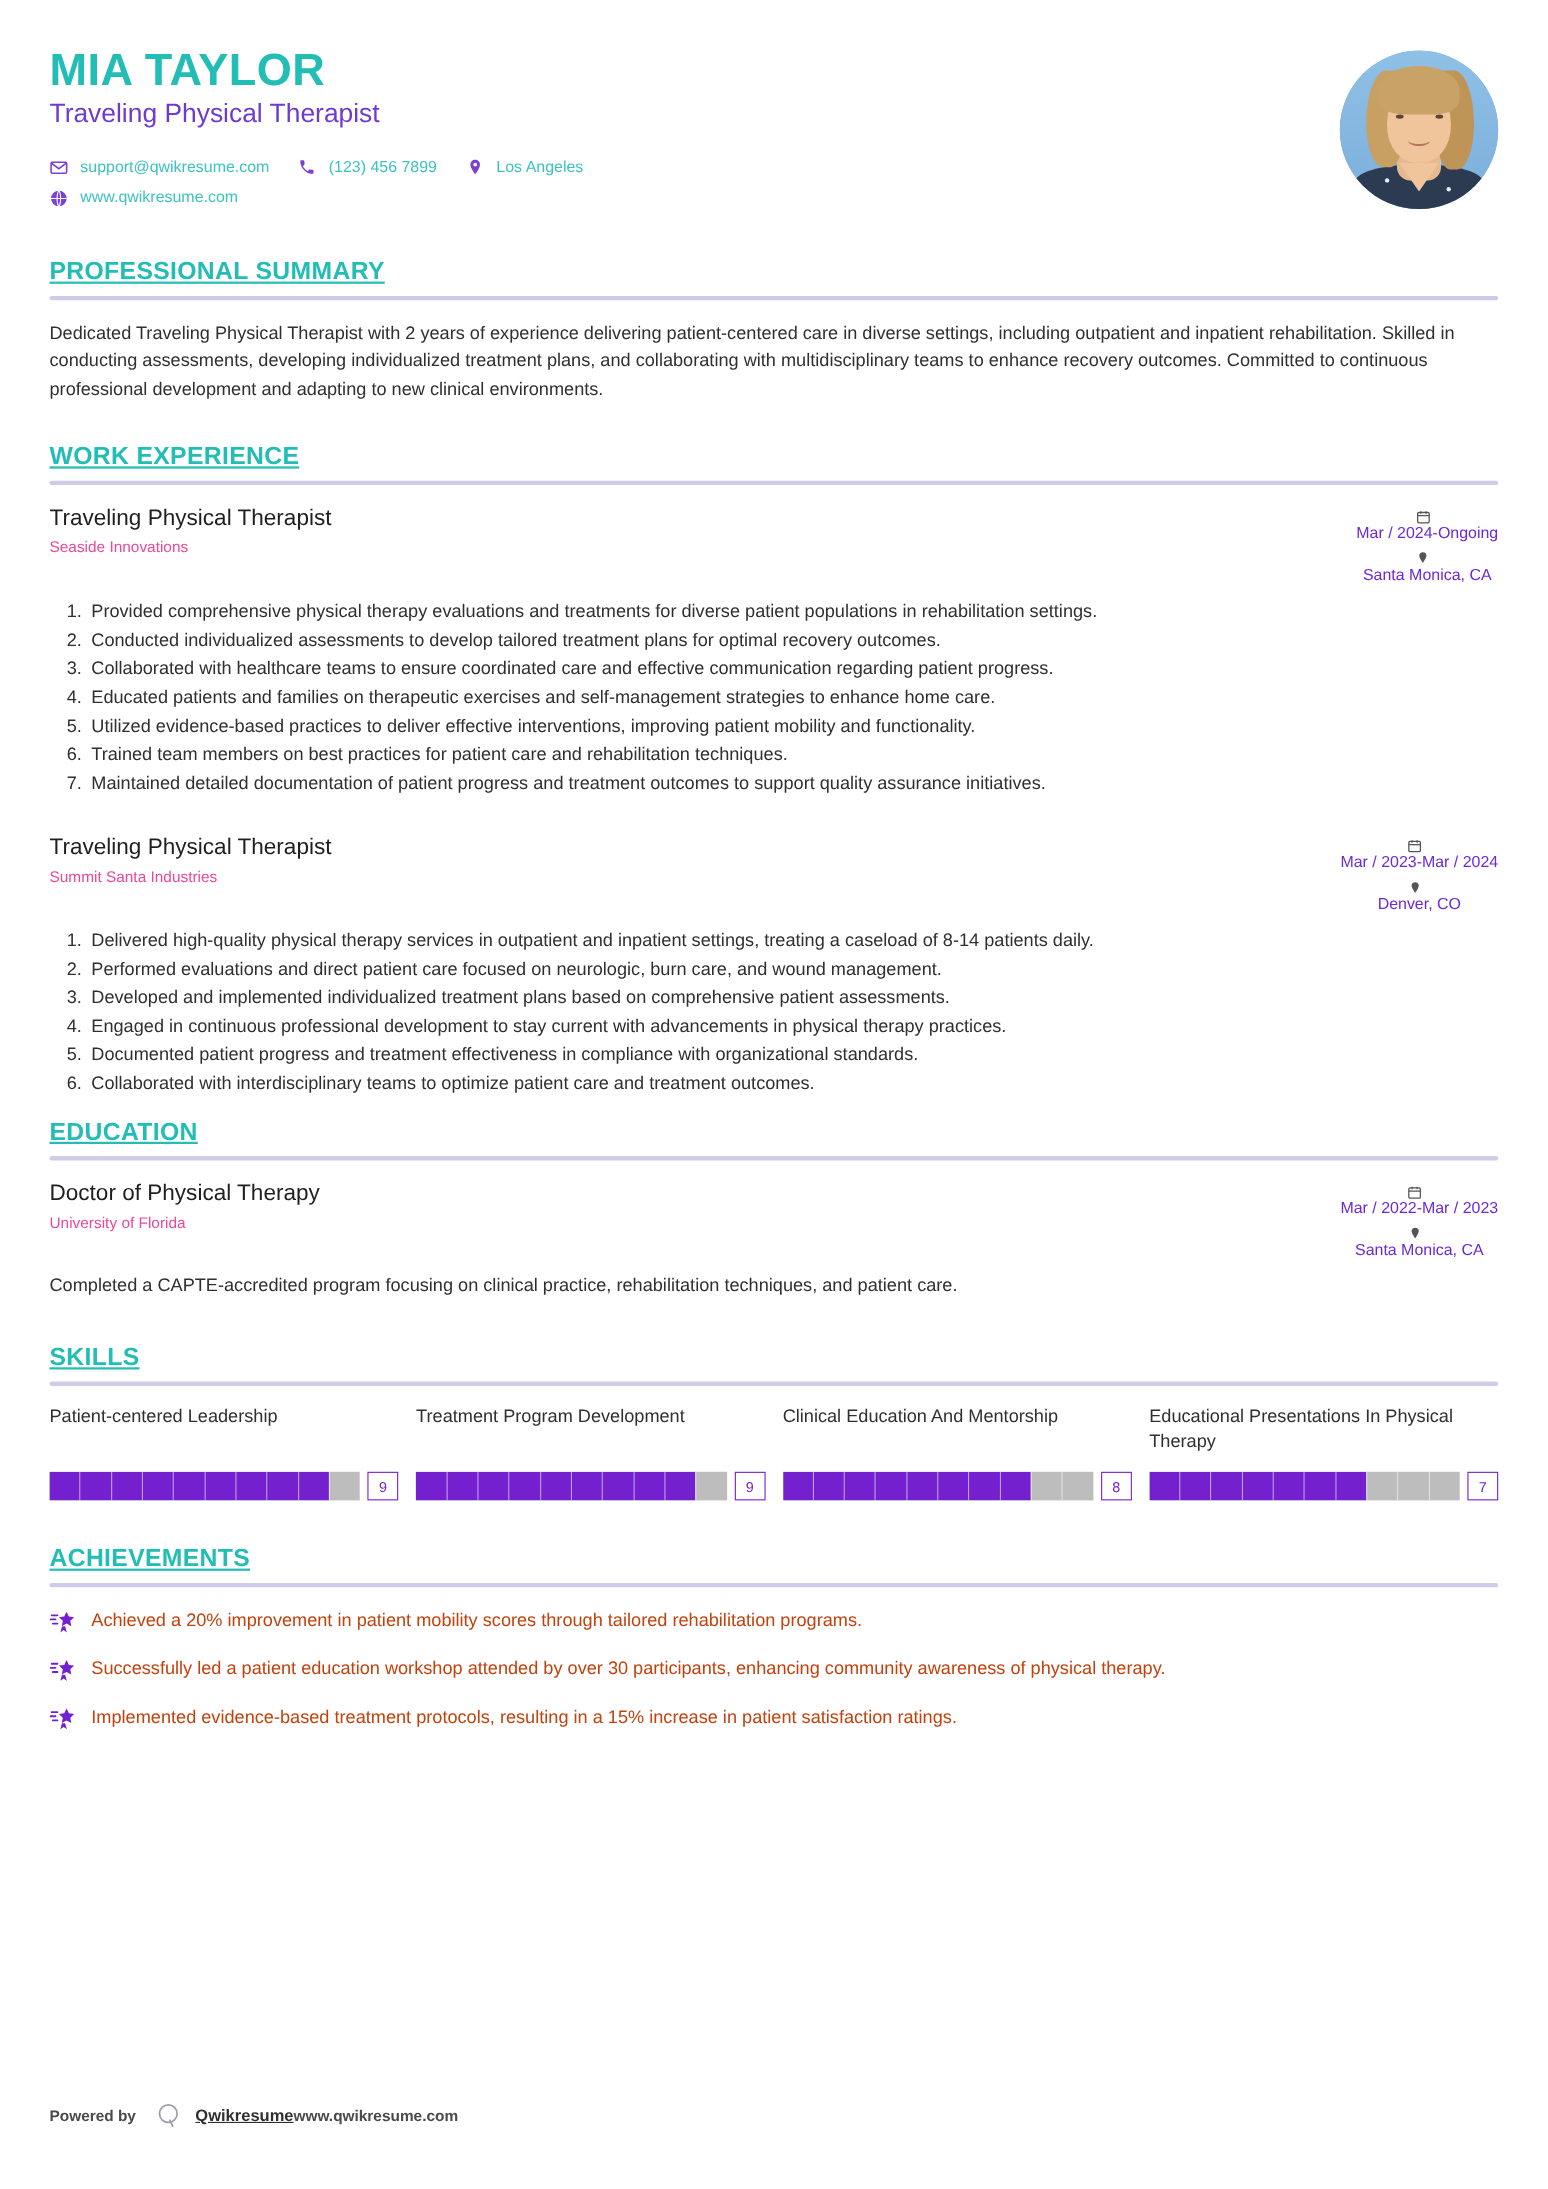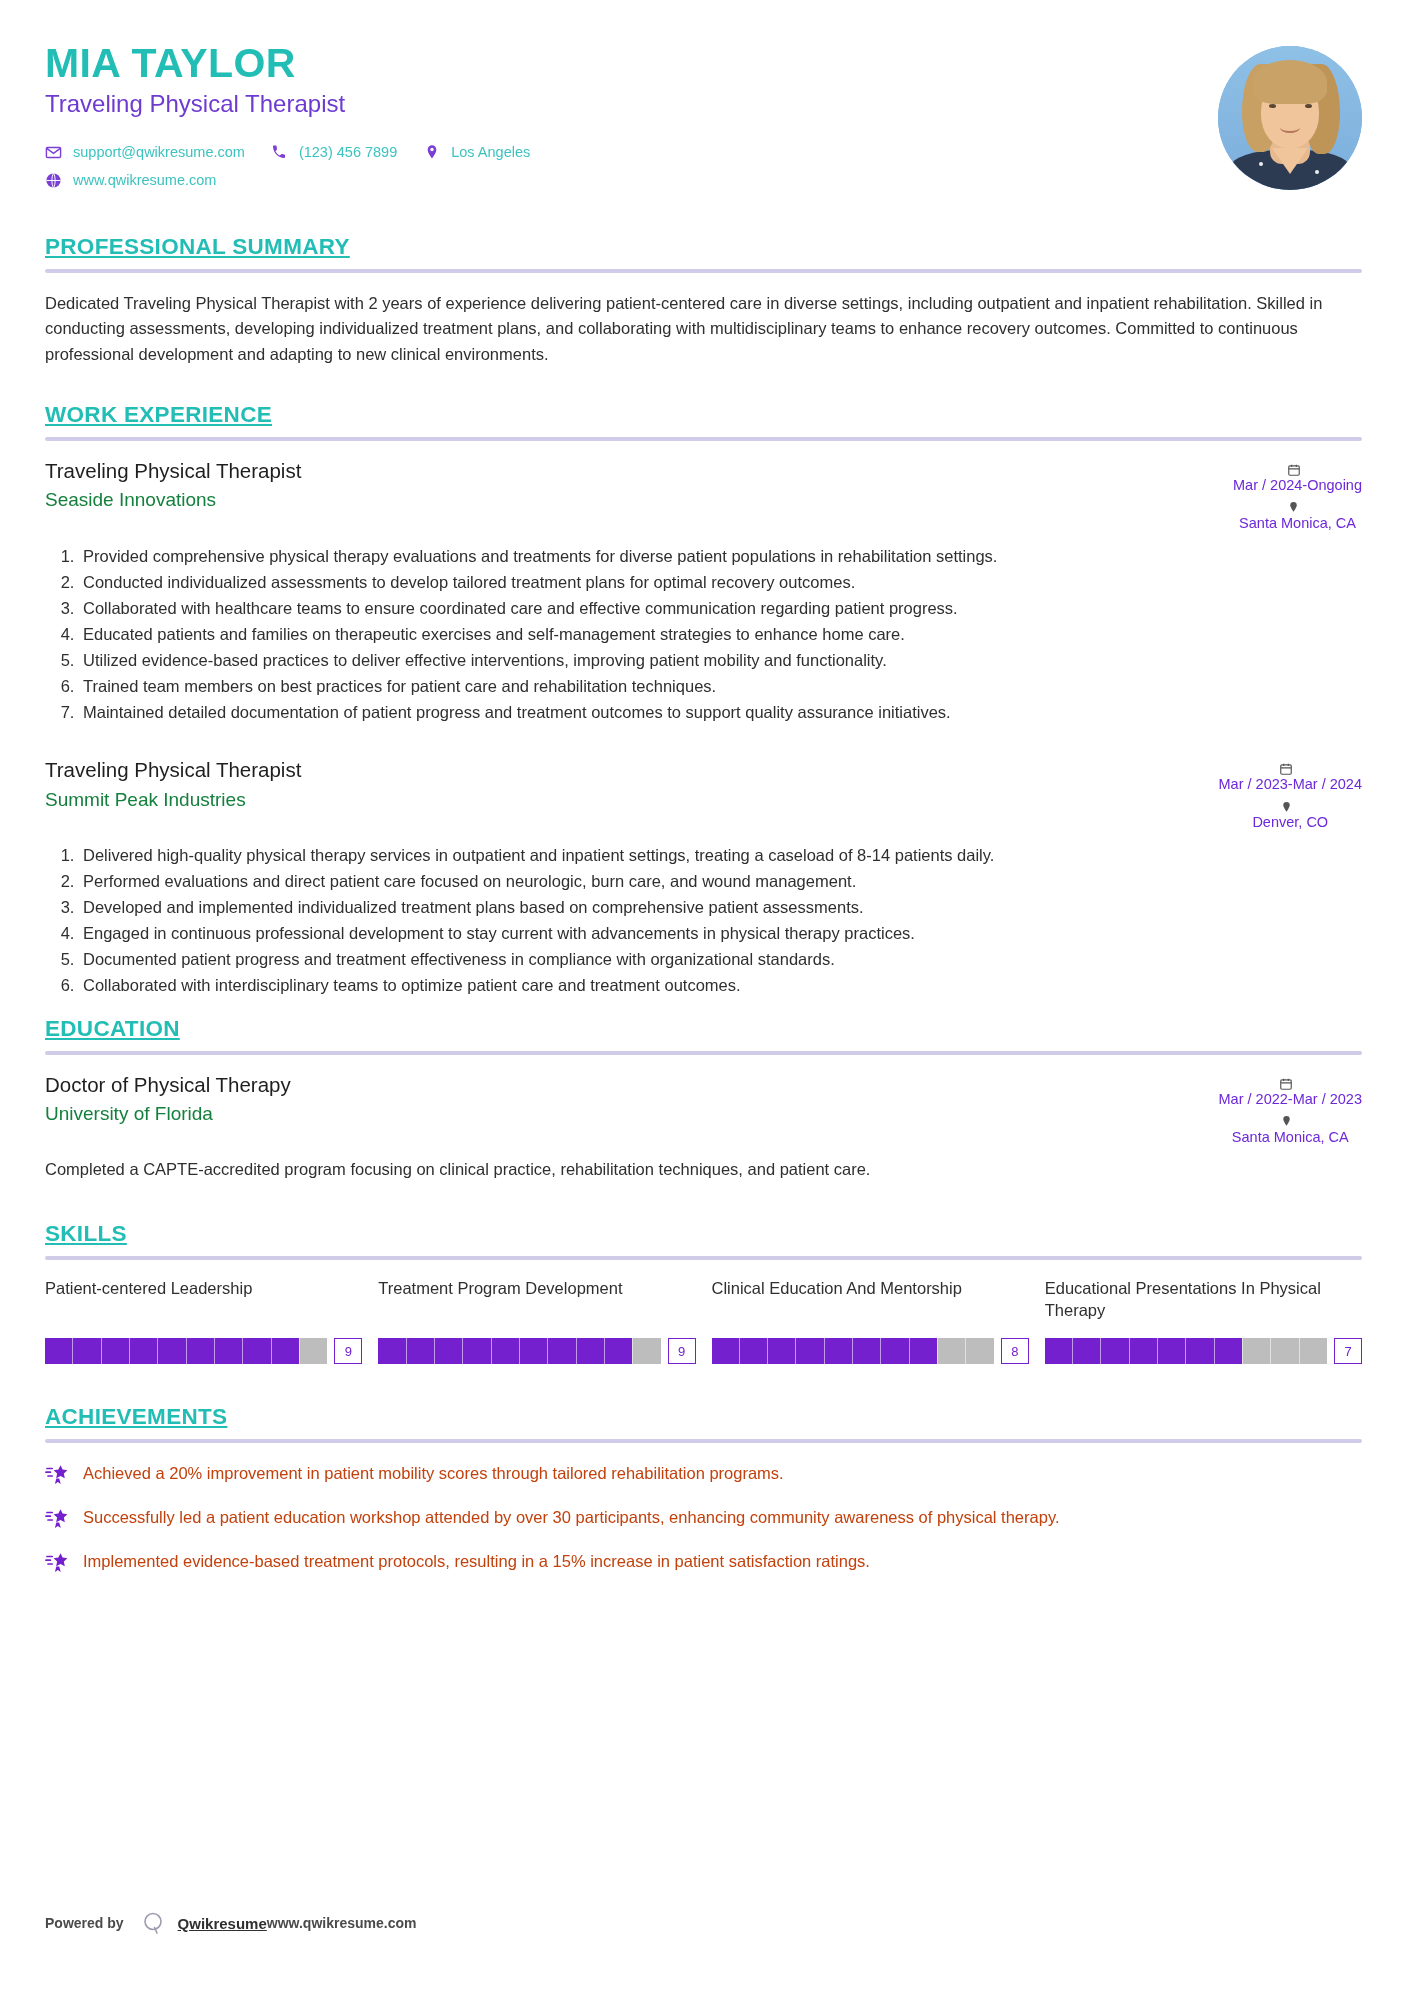--- a/index.html
+++ b/index.html
@@ -133,22 +133,22 @@
   }
   .entry-left { min-width: 0; }
   .entry-role {
     font-size: 20.5px;
     color: #1f1f1f;
     margin: 0 0 6px 0;
     font-weight: normal;
     line-height: 1.2;
   }
   .entry-company {
-    font-size: 19px;
-    color: #15803d;
+    font-size: 14px;
+    color: #ec4899;
     margin: 0;
     line-height: 1.2;
   }
   .entry-right {
     text-align: right;
     flex: none;
     padding-top: 4px;
   }
   .meta-line {
     display: flex;
@@ -416,21 +416,21 @@
         <li>Utilized evidence-based practices to deliver effective interventions, improving patient mobility and functionality.</li>
         <li>Trained team members on best practices for patient care and rehabilitation techniques.</li>
         <li>Maintained detailed documentation of patient progress and treatment outcomes to support quality assurance initiatives.</li>
       </ol>
     </div>
 
     <div class="entry" style="margin-top:34px;">
       <div class="entry-head">
         <div class="entry-left">
           <div class="entry-role">Traveling Physical Therapist</div>
-          <div class="entry-company">Summit Peak Industries</div>
+          <div class="entry-company">Summit Santa Industries</div>
         </div>
         <div class="entry-right">
           <div class="meta-line">
             <span class="m-icon">
               <svg viewBox="0 0 24 24" width="14" height="14" fill="none" stroke="currentColor" stroke-width="2">
                 <rect x="3" y="5" width="18" height="16" rx="2"></rect>
                 <path d="M3 10h18M8 3v4M16 3v4"></path>
               </svg>
             </span>
             <span>Mar / 2023-Mar / 2024</span>

